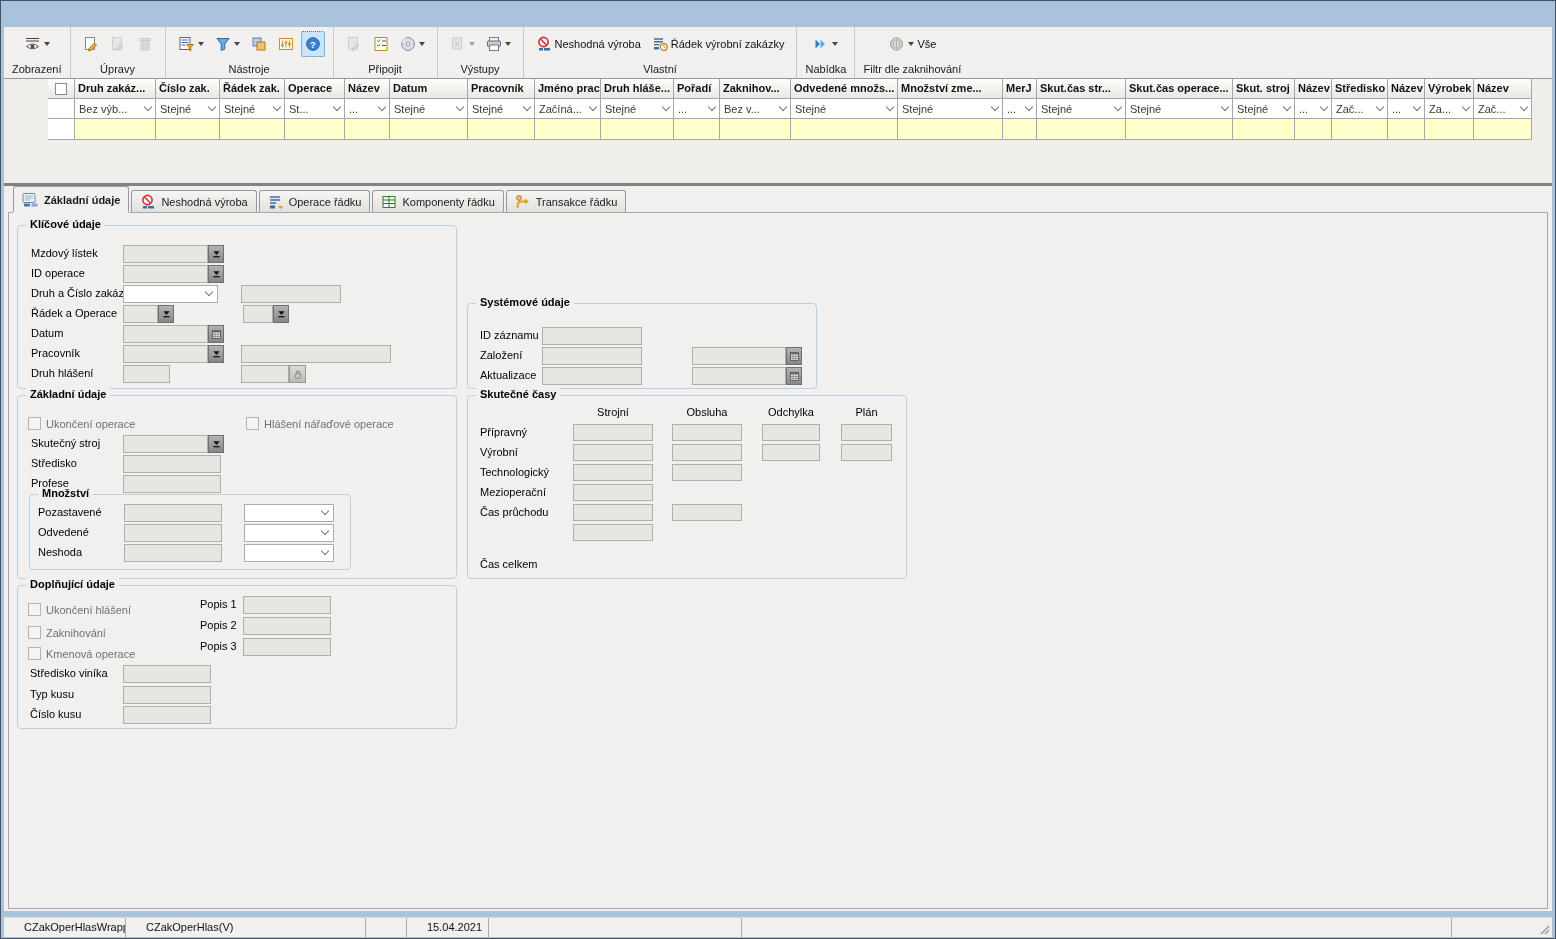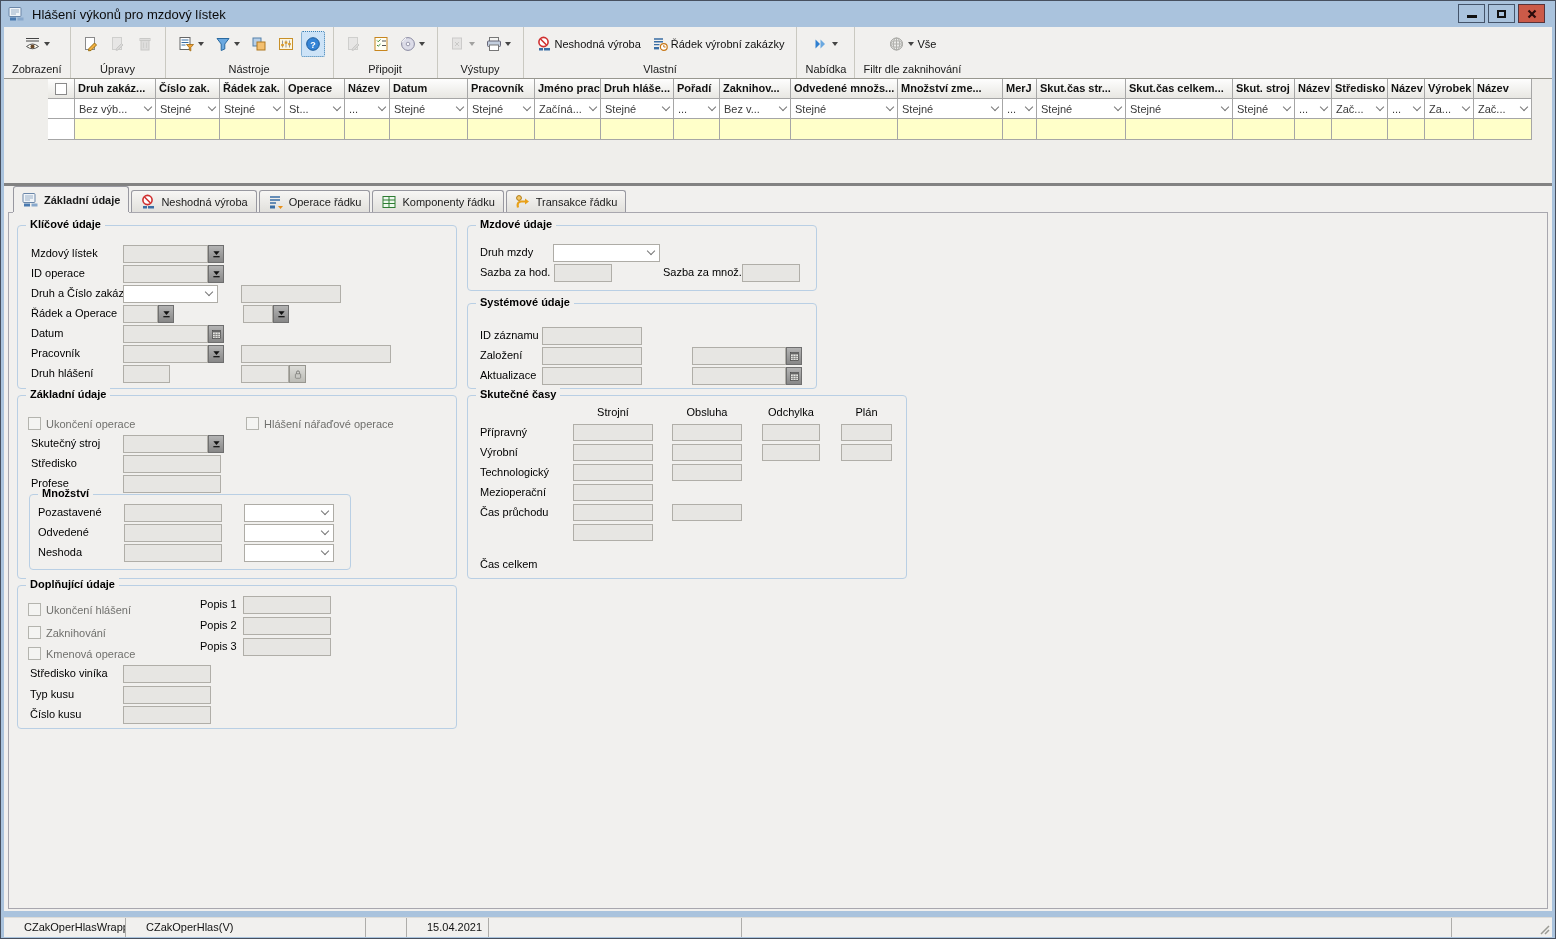--- a/index.html
+++ b/index.html
@@ -63,42 +63,20 @@
 .scell{border-right:1px solid #aeadaa;padding:3px 20px 0;white-space:nowrap;overflow:hidden;flex:none;}
 .scell.flex{flex:1;}
 .grip{position:absolute;right:2px;bottom:2px;}
 .ic{flex:none;}
 </style>
 </head>
 <body>
 
 <div class="window">
 
-  <div class="titlebar">
-    <svg class="title-icon" width="17" height="16" viewBox="0 0 17 16">
-        <rect x="1" y="1.5" width="12" height="9" rx="1" fill="#f0f4f8" stroke="#6a86a8"></rect>
-        <path d="M3 4h8M3 6h8M3 8h5" stroke="#9ab0c8"></path>
-        <rect x="2" y="11.5" width="6" height="3" fill="#4a7ab0"></rect>
-        <rect x="9.5" y="11.5" width="6" height="3" fill="#88a8cc"></rect>
-      </svg>
-    <span class="title-text">Hlášení výkonů pro mzdový lístek</span>
-    <div class="win-btns">
-      <div class="wbtn">
-          <span class="glyph-min"></span>
-        </div>
-      <div class="wbtn">
-          <span class="glyph-max"></span>
-        </div>
-      <div class="wbtn close">
-          <svg width="10" height="10" viewBox="0 0 10 10">
-            <path d="M1.5 1.5 L8.5 8.5 M8.5 1.5 L1.5 8.5" stroke="#2a0c0c" stroke-width="2.2"></path>
-          </svg>
-        </div>
-    </div>
-  </div>
 
   <div class="main">
 
     <div class="toolbar">
       <div class="tgroup">
         <div class="ticons">
           <div class="tbtn">
             <svg class="ic" width="17" height="16" viewBox="0 0 16 16">
                 <path d="M1.5 2.5h13M1.5 5h13" stroke="#444"></path>
                 <path d="M2 10.5 Q8 5.5 14 10.5 Q8 15 2 10.5Z" fill="#fffdf2" stroke="#555"></path>
@@ -285,21 +263,21 @@
           <div class="ghead" style="width: 78px;">Datum</div>
           <div class="ghead" style="width: 67px;">Pracovník</div>
           <div class="ghead" style="width: 66px;">Jméno prac.</div>
           <div class="ghead" style="width: 73px;">Druh hláše...</div>
           <div class="ghead" style="width: 46px;">Pořadí</div>
           <div class="ghead" style="width: 71px;">Zaknihov...</div>
           <div class="ghead" style="width: 107px;">Odvedené množs...</div>
           <div class="ghead" style="width: 105px;">Množství zme...</div>
           <div class="ghead" style="width: 34px;">MerJ</div>
           <div class="ghead" style="width: 89px;">Skut.čas str...</div>
-          <div class="ghead" style="width: 107px;">Skut.čas celkem...</div>
+          <div class="ghead" style="width: 107px;">Skut.čas operace...</div>
           <div class="ghead" style="width: 62px;">Skut. stroj</div>
           <div class="ghead" style="width: 37px;">Název</div>
           <div class="ghead" style="width: 56px;">Středisko</div>
           <div class="ghead" style="width: 37px;">Název</div>
           <div class="ghead" style="width: 49px;">Výrobek</div>
           <div class="ghead" style="width: 58px;">Název</div>
         </div>
       <div class="grow">
         <div class="gc-first f"></div>
       <div class="gfil" style="width: 81px;">
@@ -526,31 +504,20 @@
         <div class="inp" style="left:105px;top:139px;width:47px"></div>
         <div class="inp" style="left:223px;top:139px;width:48px"></div>
         <div class="lockbtn" style="left:271px;top:139px">
             <svg width="12" height="13" viewBox="0 0 16 16">
               <rect x="4.5" y="7" width="7" height="6" rx="1" fill="#c9c9c4" stroke="#7a7a76"></rect>
               <path d="M6 7V5.2a2 2 0 0 1 4 0V7" fill="none" stroke="#7a7a76" stroke-width="1.3"></path>
             </svg>
           </div>
       </div>
 
-      <div class="gb" style="left:458px;top:12px;width:350px;height:66px">
-        <div class="gb-title">Mzdové údaje</div>
-        <div class="flabel" style="left:12px;top:20px">Druh mzdy</div>
-        <div class="inpw" style="left:85px;top:18px;width:107px">
-            <span class="chev"></span>
-          </div>
-        <div class="flabel" style="left:12px;top:40px">Sazba za hod.</div>
-        <div class="inp" style="left:86px;top:38px;width:58px"></div>
-        <div class="flabel" style="left:195px;top:40px">Sazba za množ.</div>
-        <div class="inp" style="left:274px;top:38px;width:58px"></div>
-      </div>
 
       <div class="gb" style="left:458px;top:90px;width:350px;height:86px">
         <div class="gb-title">Systémové údaje</div>
         <div class="flabel" style="left:12px;top:25px">ID záznamu</div>
         <div class="inp" style="left:74px;top:23px;width:100px"></div>
         <div class="flabel" style="left:12px;top:45px">Založení</div>
         <div class="inp" style="left:74px;top:43px;width:100px"></div>
         <div class="inp" style="left:224px;top:43px;width:94px"></div>
         <div class="sqbtn" style="left:318px;top:43px">
             <svg width="11" height="11" viewBox="0 0 16 16">

